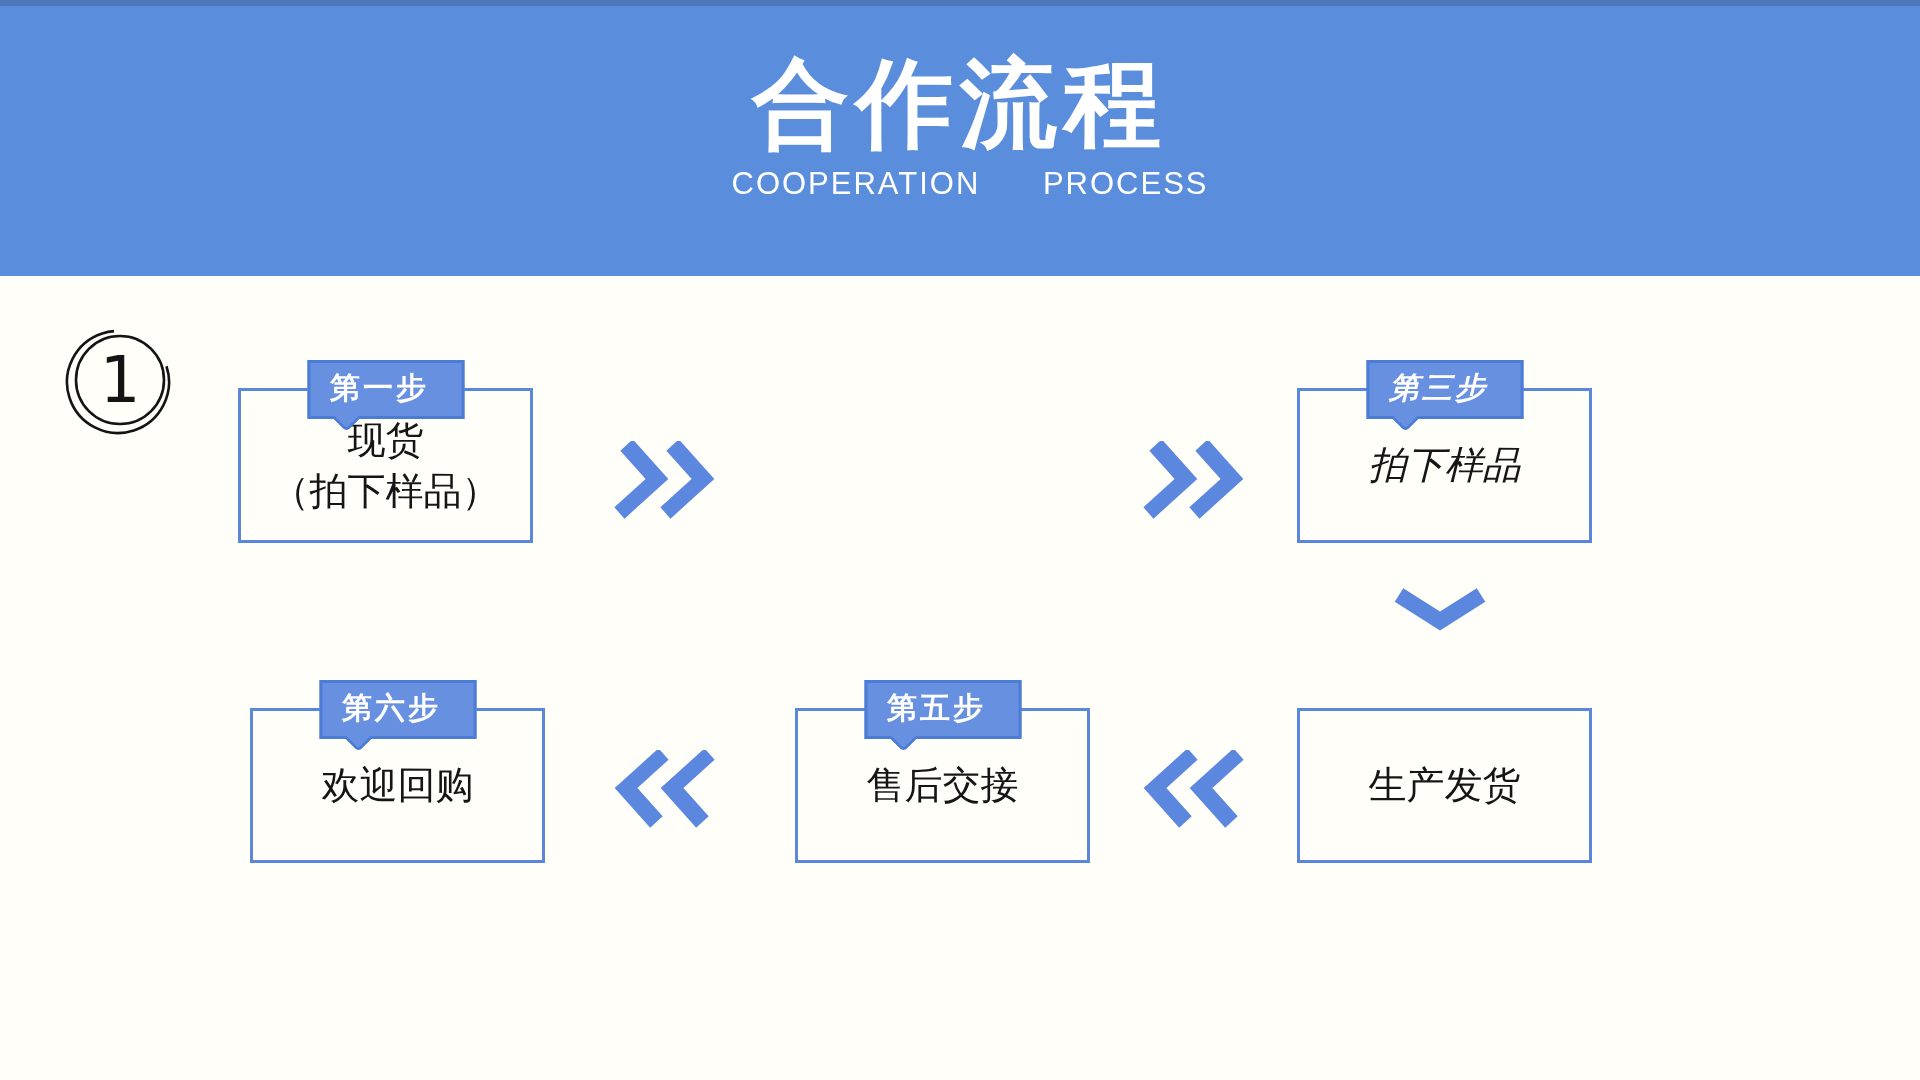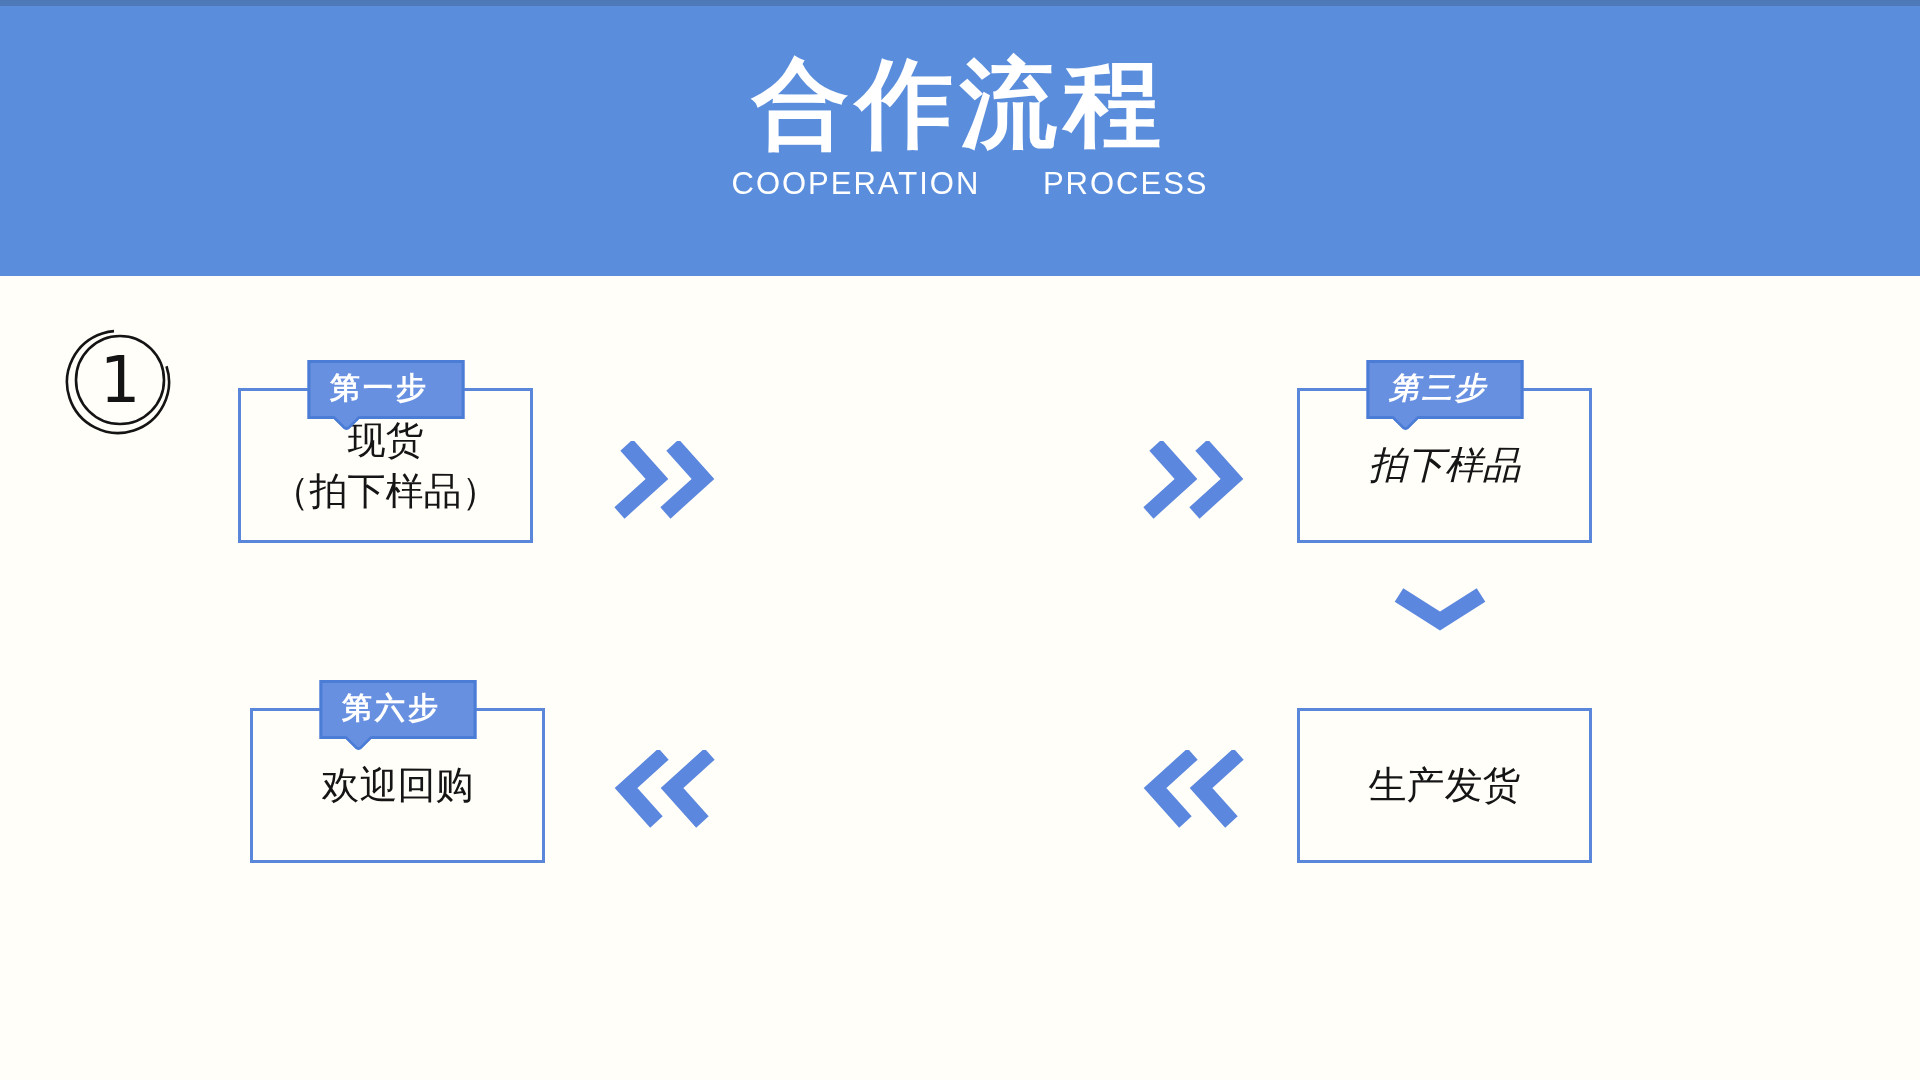--- a/index.html
+++ b/index.html
@@ -105,20 +105,27 @@
     </div>
     <span class="line">拍下样品</span>
 
   </div>
 
   <div class="step-box s4">
     <span class="line">生产发货</span>
 
   </div>
 
+  <div class="step-box s5">
+    <div class="badge">
+      <span class="badge-label">第五步</span>
+    </div>
+    <span class="line">售后交接</span>
+
+  </div>
 
   <div class="step-box s6">
     <div class="badge">
       <span class="badge-label">第六步</span>
     </div>
     <span class="line">欢迎回购</span>
 
   </div>
 
   <div class="chev cr1">

